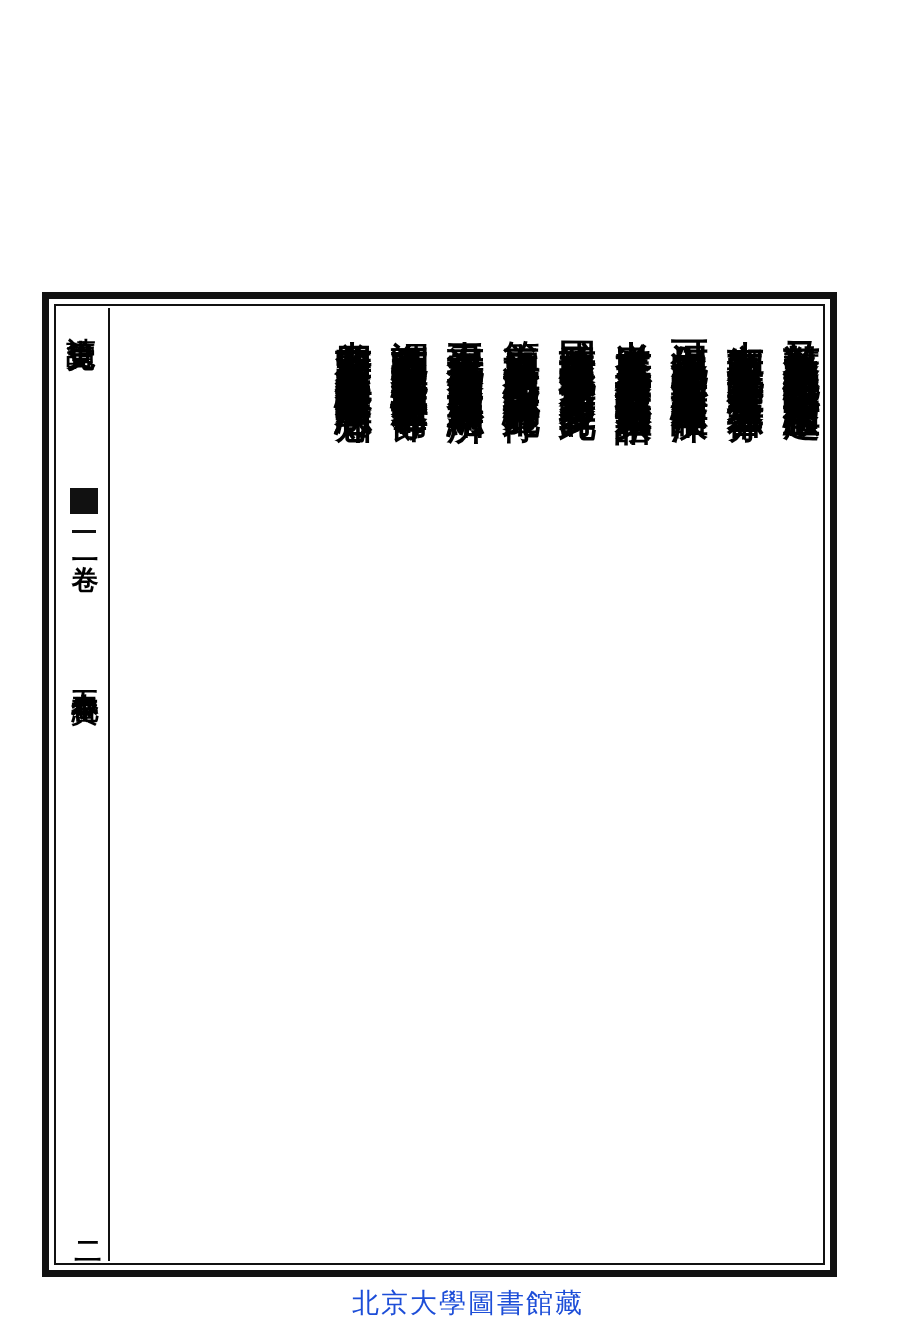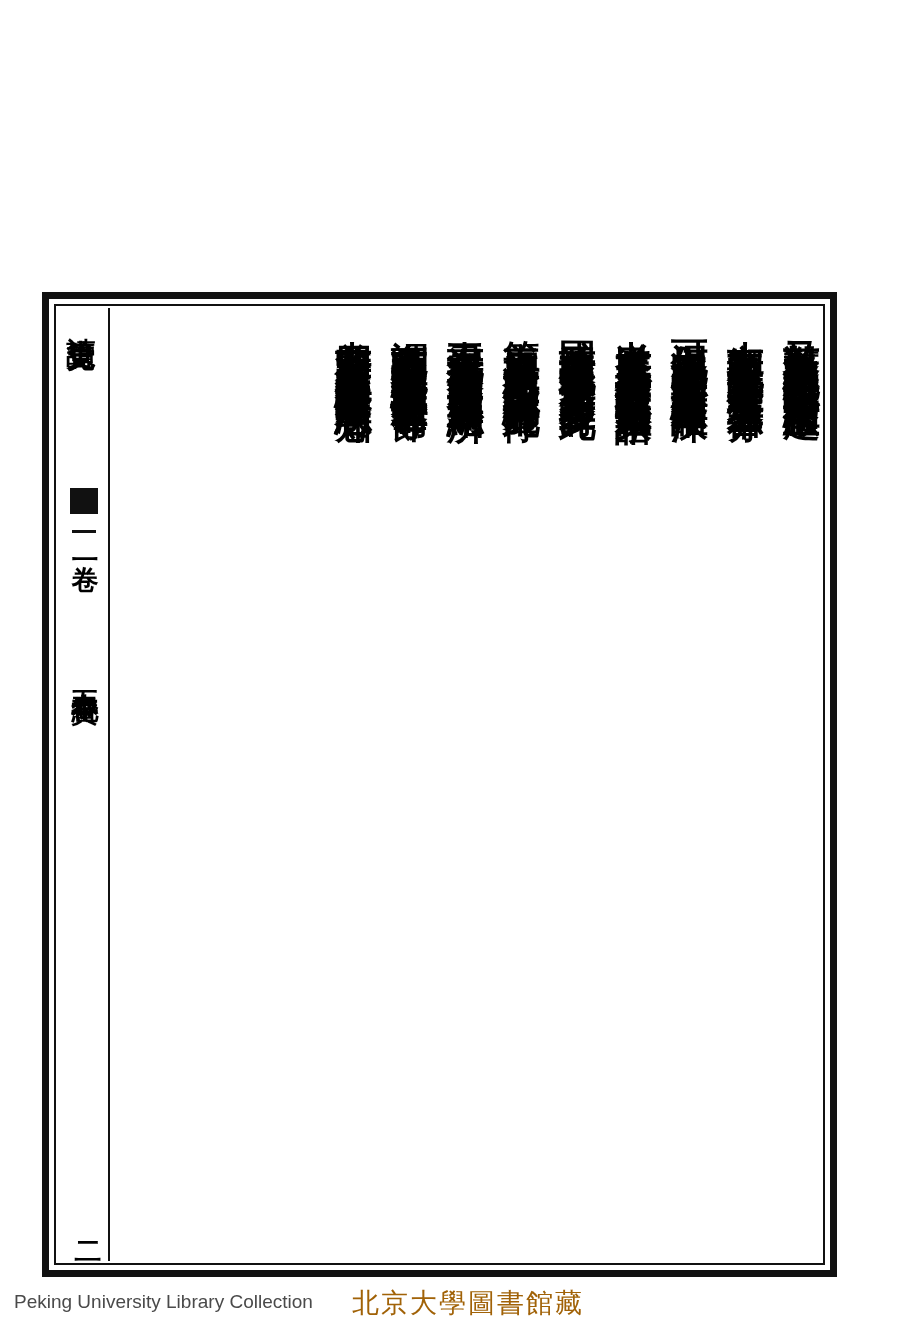--- a/index.html
+++ b/index.html
@@ -157,21 +157,21 @@
     font-size: 19px;
     color: #4a4a4a;
     letter-spacing: 0px;
   }
   #footer-zh {
     position: absolute;
     left: 352px;
     top: 4px;
     font-family: "DejaVu Serif", "Liberation Serif", serif;
     font-size: 27px;
-    color: #a16207;
+    color: #1d4ed8;
     letter-spacing: 2px;
   }
 </style>
 </head>
 <body>
 
 <div id="scan">
 
   <div id="frame">
     <div id="frame-inner"></div>
@@ -194,15 +194,14 @@
       <div class="col">節直逼出好學淡思節見已所以作紀者實得力於此不悖</div>
       <div class="col">書不泥書將作史本領全副寫出而以撰言一節為總結所</div>
       <div class="col">謂多聞見而後能撰結盡不雅馴難言不傳長老各稱等節</div>
       <div class="col">中前四節若信若疑中後二節欲斷未斷惟好學淡思心知</div>
     </div>
   </div>
 
 </div>
 
 <div id="footer">
-  <div id="footer-en">Peking University Library Collection</div>
   <div id="footer-zh">北京大學圖書館藏</div>
 </div>
 
 </body></html>

